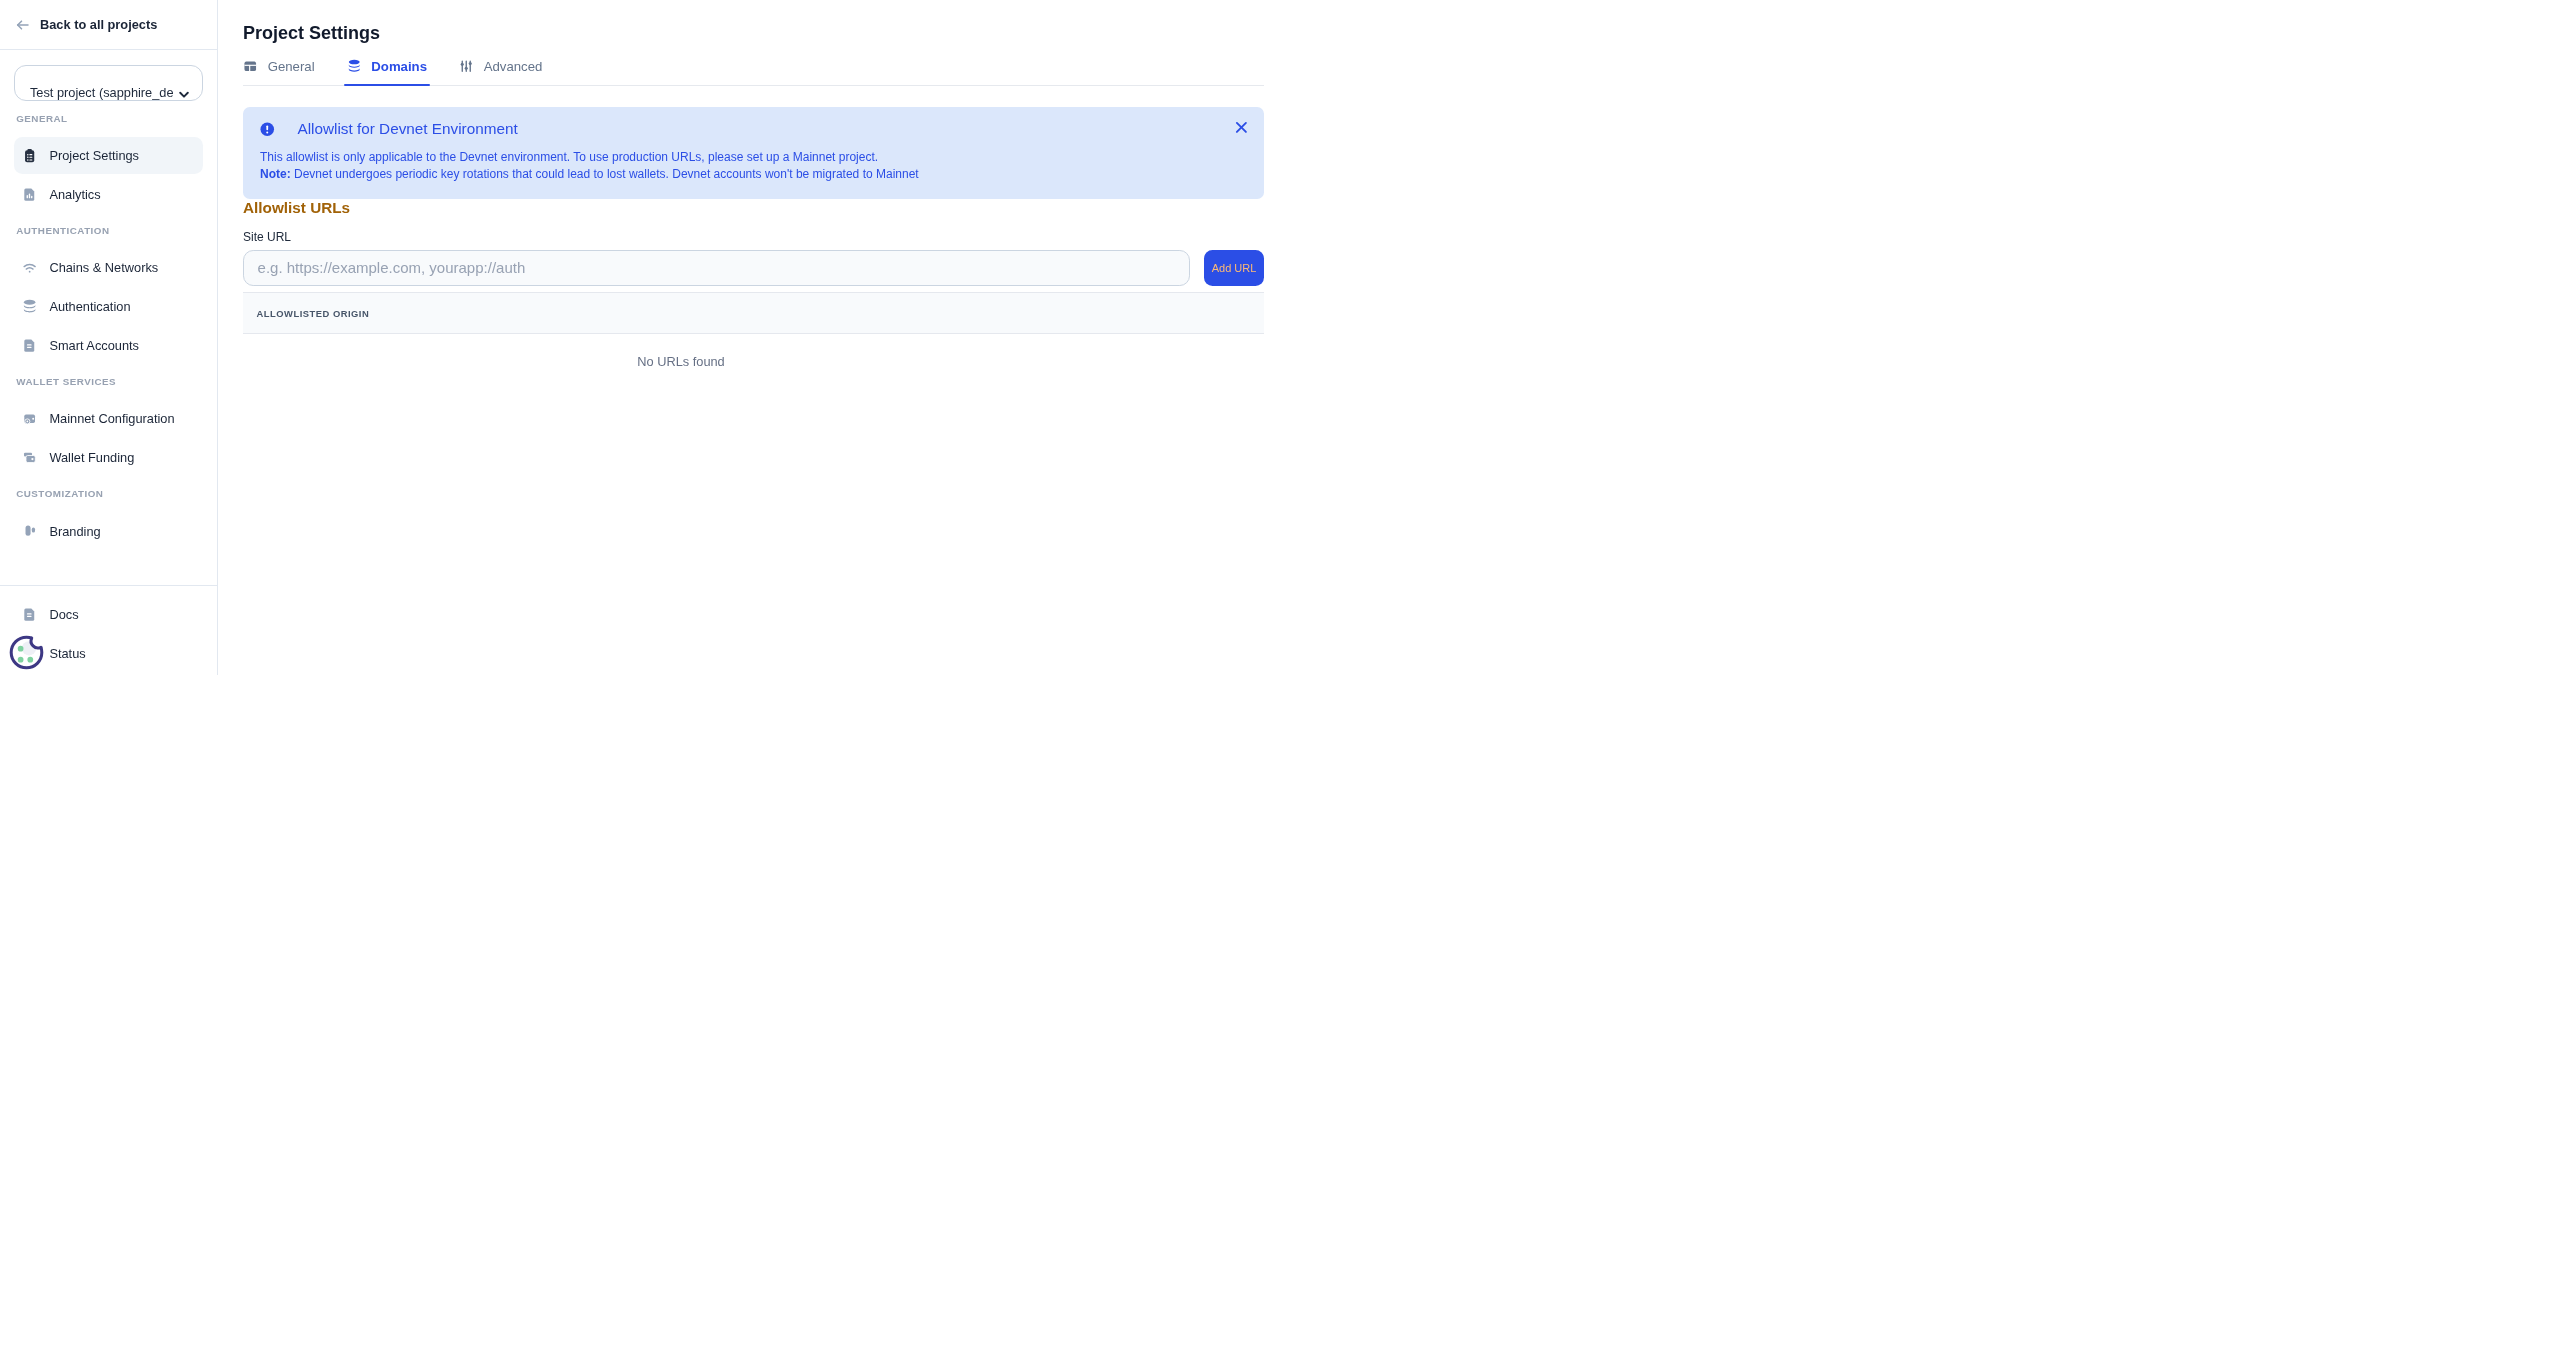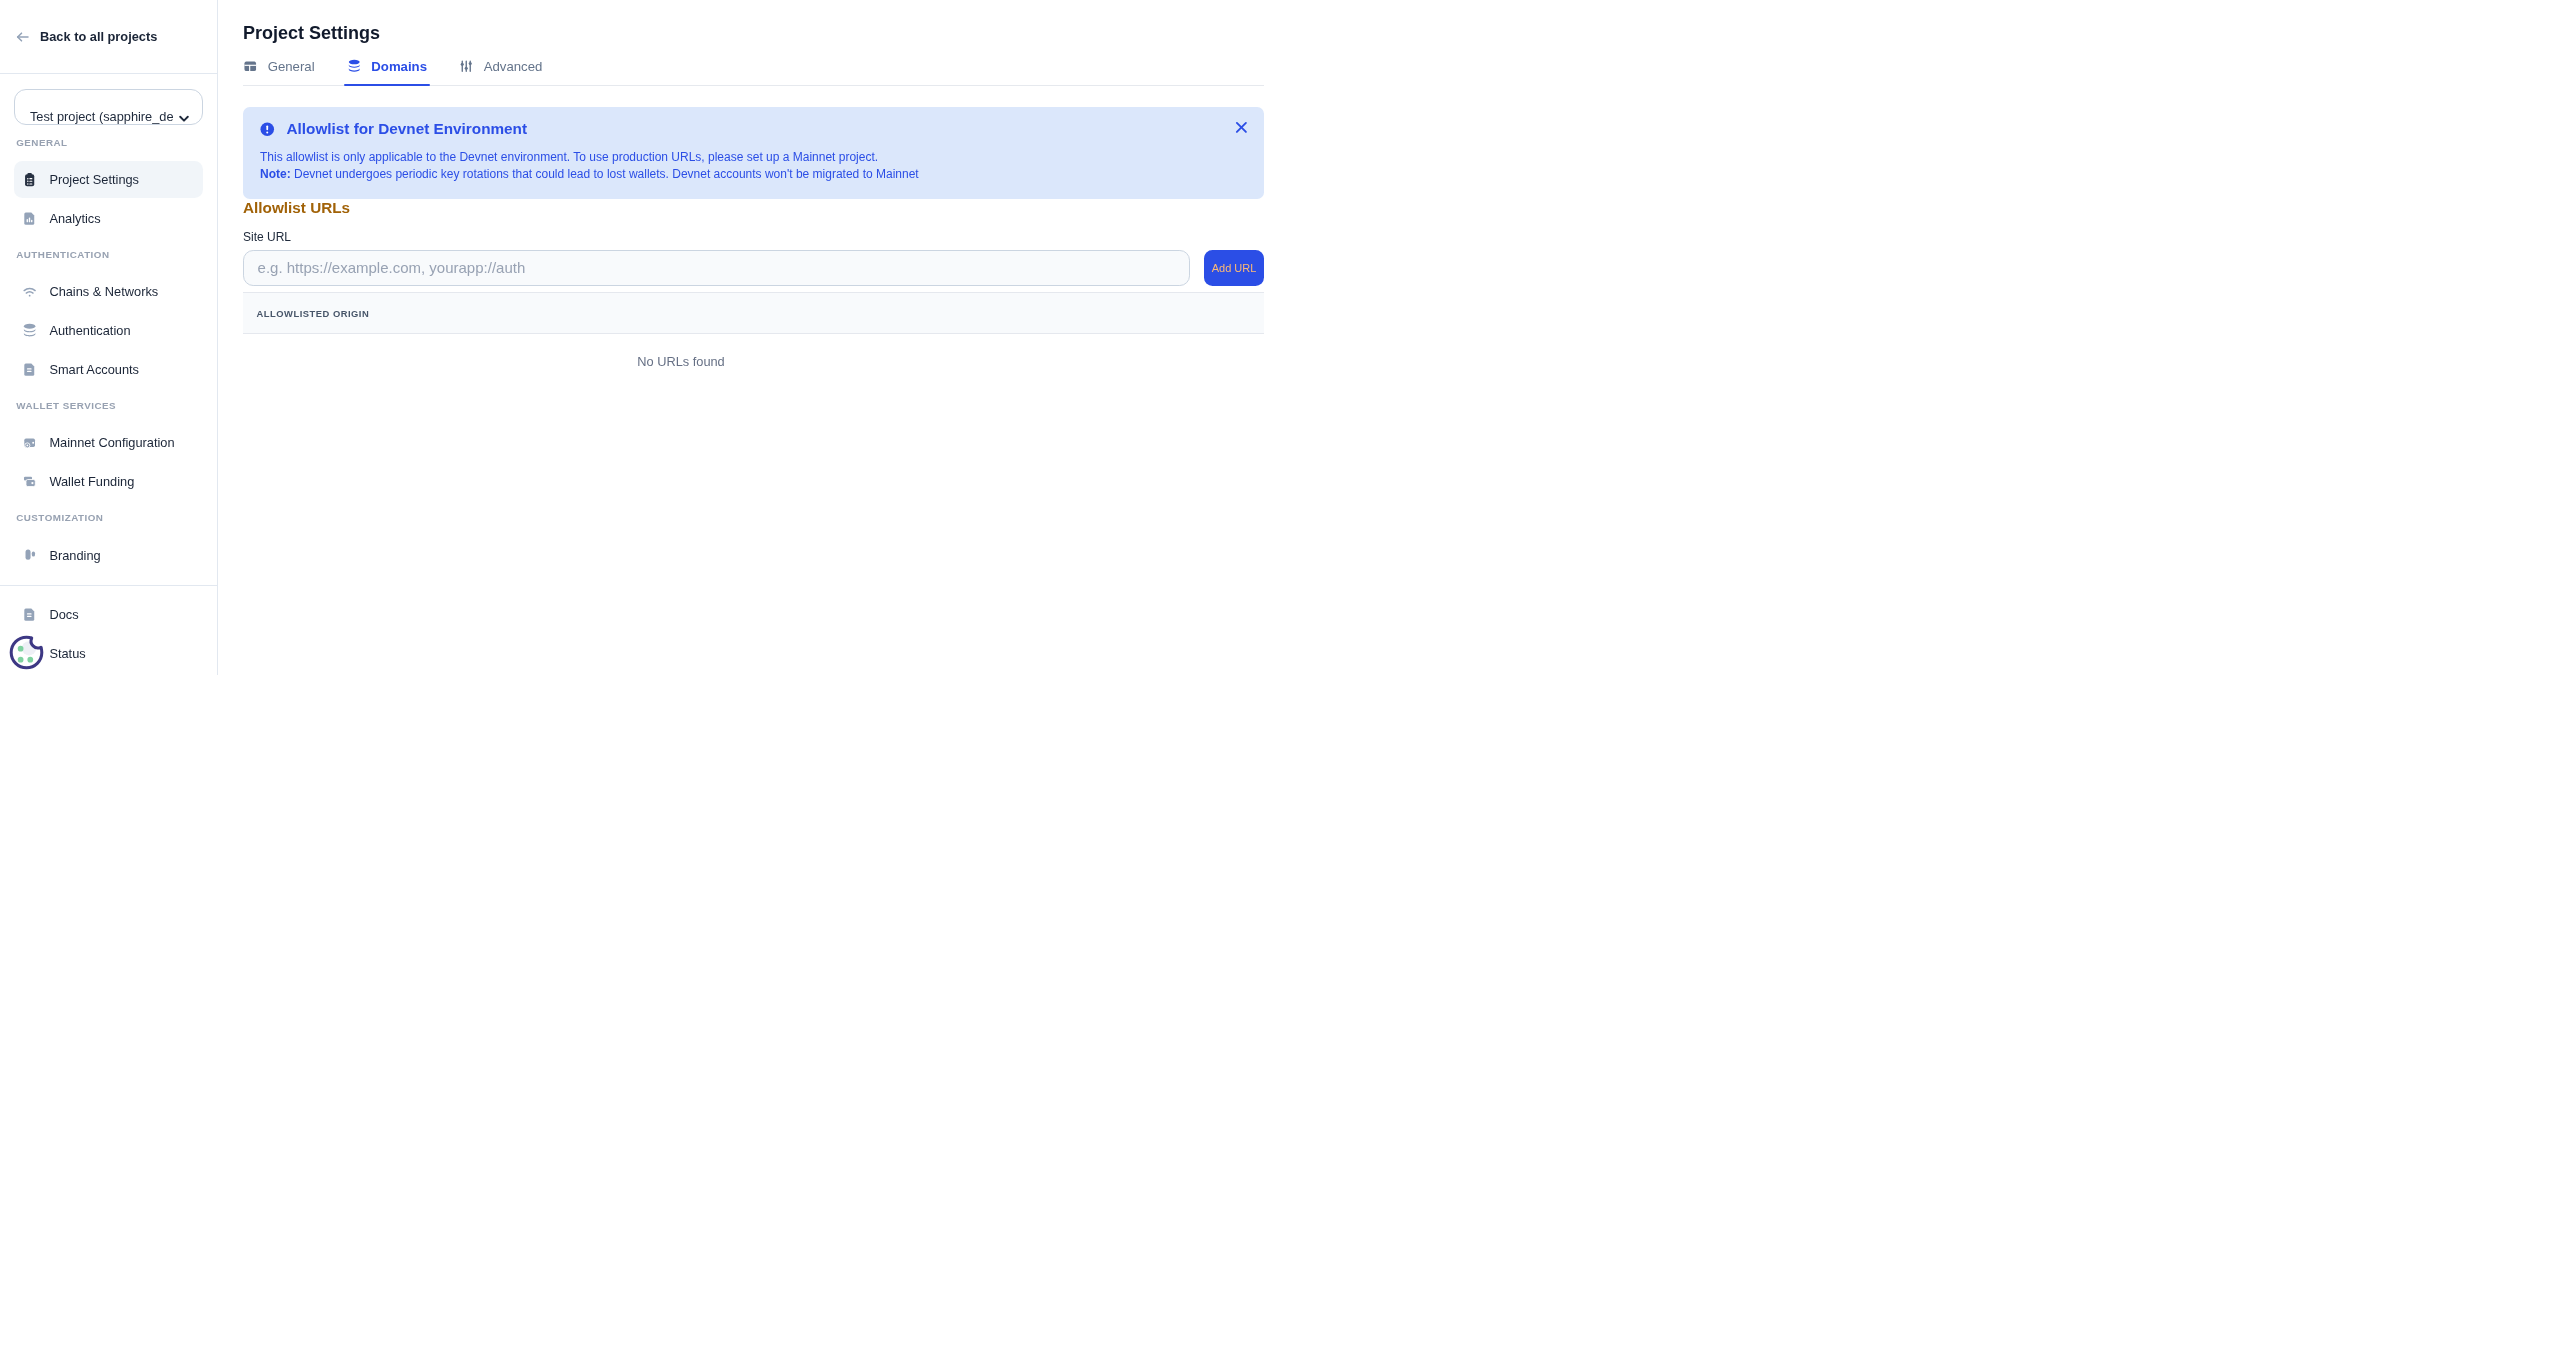--- a/index.html
+++ b/index.html
@@ -3,21 +3,21 @@
 <meta charset="utf-8">
 <style>
   * { margin:0; padding:0; box-sizing:border-box; }
   html,body { width:1288px; height:675px; overflow:hidden; background:#fff;
     font-family:"Liberation Sans", sans-serif; -webkit-font-smoothing:antialiased; }
   body { display:flex; }
 
   
   .sidebar { width:218px; flex:0 0 218px; height:675px; border-right:0.9px solid #e2e8f0;
     position:relative; background:#fff; }
-  .sb-head { height:74px; display:flex; align-items:center; gap:9.4px; padding:0 15.3px;
+  .sb-head { height:50px; display:flex; align-items:center; gap:9.4px; padding:0 15.3px;
     border-bottom:0.9px solid #e2e8f0; font-size:12.8px; font-weight:600; color:#1b2537; }
   .sb-body { padding:14.5px 13.6px 0; }
   .proj-select { height:36px; border:0.9px solid #cbd5e1; border-radius:12px; background:#fff;
     display:flex; align-items:flex-end; padding:0 12.8px 0 15.3px; cursor:pointer; }
   .proj-select .val { font-size:12.8px; color:#1e293b; max-width:143px; overflow:hidden;
     white-space:nowrap; }
   .proj-select .chev { margin-left:auto; display:flex; }
   .sec-label { font-size:9.8px; font-weight:700; color:#97a1b1; letter-spacing:0.5px;
     margin:12px 0 13.6px 2.6px; }
   .nav-item { height:37px; border-radius:8.5px; display:flex; align-items:center; gap:12px;
@@ -33,21 +33,21 @@
   h1.page-title { margin-top:23px; font-size:18px; font-weight:700; color:#111a2c; }
   .tabs { margin-top:14.5px; display:flex; gap:32px; border-bottom:0.9px solid #e6e9ee; }
   .tab { display:flex; align-items:center; gap:9.4px; padding-bottom:11px; font-size:13.2px;
     font-weight:500; color:#64748b; position:relative; cursor:pointer; }
   .tab.active { color:var(--accent); font-weight:600; }
   .tab.active::after { content:""; position:absolute; left:-2.6px; right:-2.6px; bottom:-0.9px;
     height:2.1px; background:var(--accent); border-radius:1.7px; }
 
   .banner { margin-top:21px; background:var(--banner-bg); border-radius:6.8px;
     padding:13.6px 17px 15.3px; position:relative; color:var(--accent); }
-  .banner-title-row { display:flex; align-items:center; gap:12px; font-size:15.3px; font-weight:700; }
+  .banner-title-row { display:flex; align-items:center; gap:23px; font-size:15.3px; font-weight:400; }
   .banner-body { margin-top:10.2px; font-size:12px; line-height:17.5px; }
   .banner-body b { font-weight:700; }
   .banner-close { position:absolute; top:14.5px; right:16px; width:12.8px; height:12.8px; cursor:pointer; }
 
   .section-h { font-size:15.3px; font-weight:700; color:#a16207; }
   .field-label { margin-top:12.8px; font-size:12px; color:#202b3c; }
   .url-row { margin-top:6px; display:flex; gap:14.5px; height:36px; }
   .url-input { flex:1; border:0.9px solid #cbd5e1; border-radius:10.2px; background:#f8fafc;
     padding:0 13.6px; font-size:15px; color:#1b2537; outline:none; }
   .url-input::placeholder { color:#98a2b3; }

